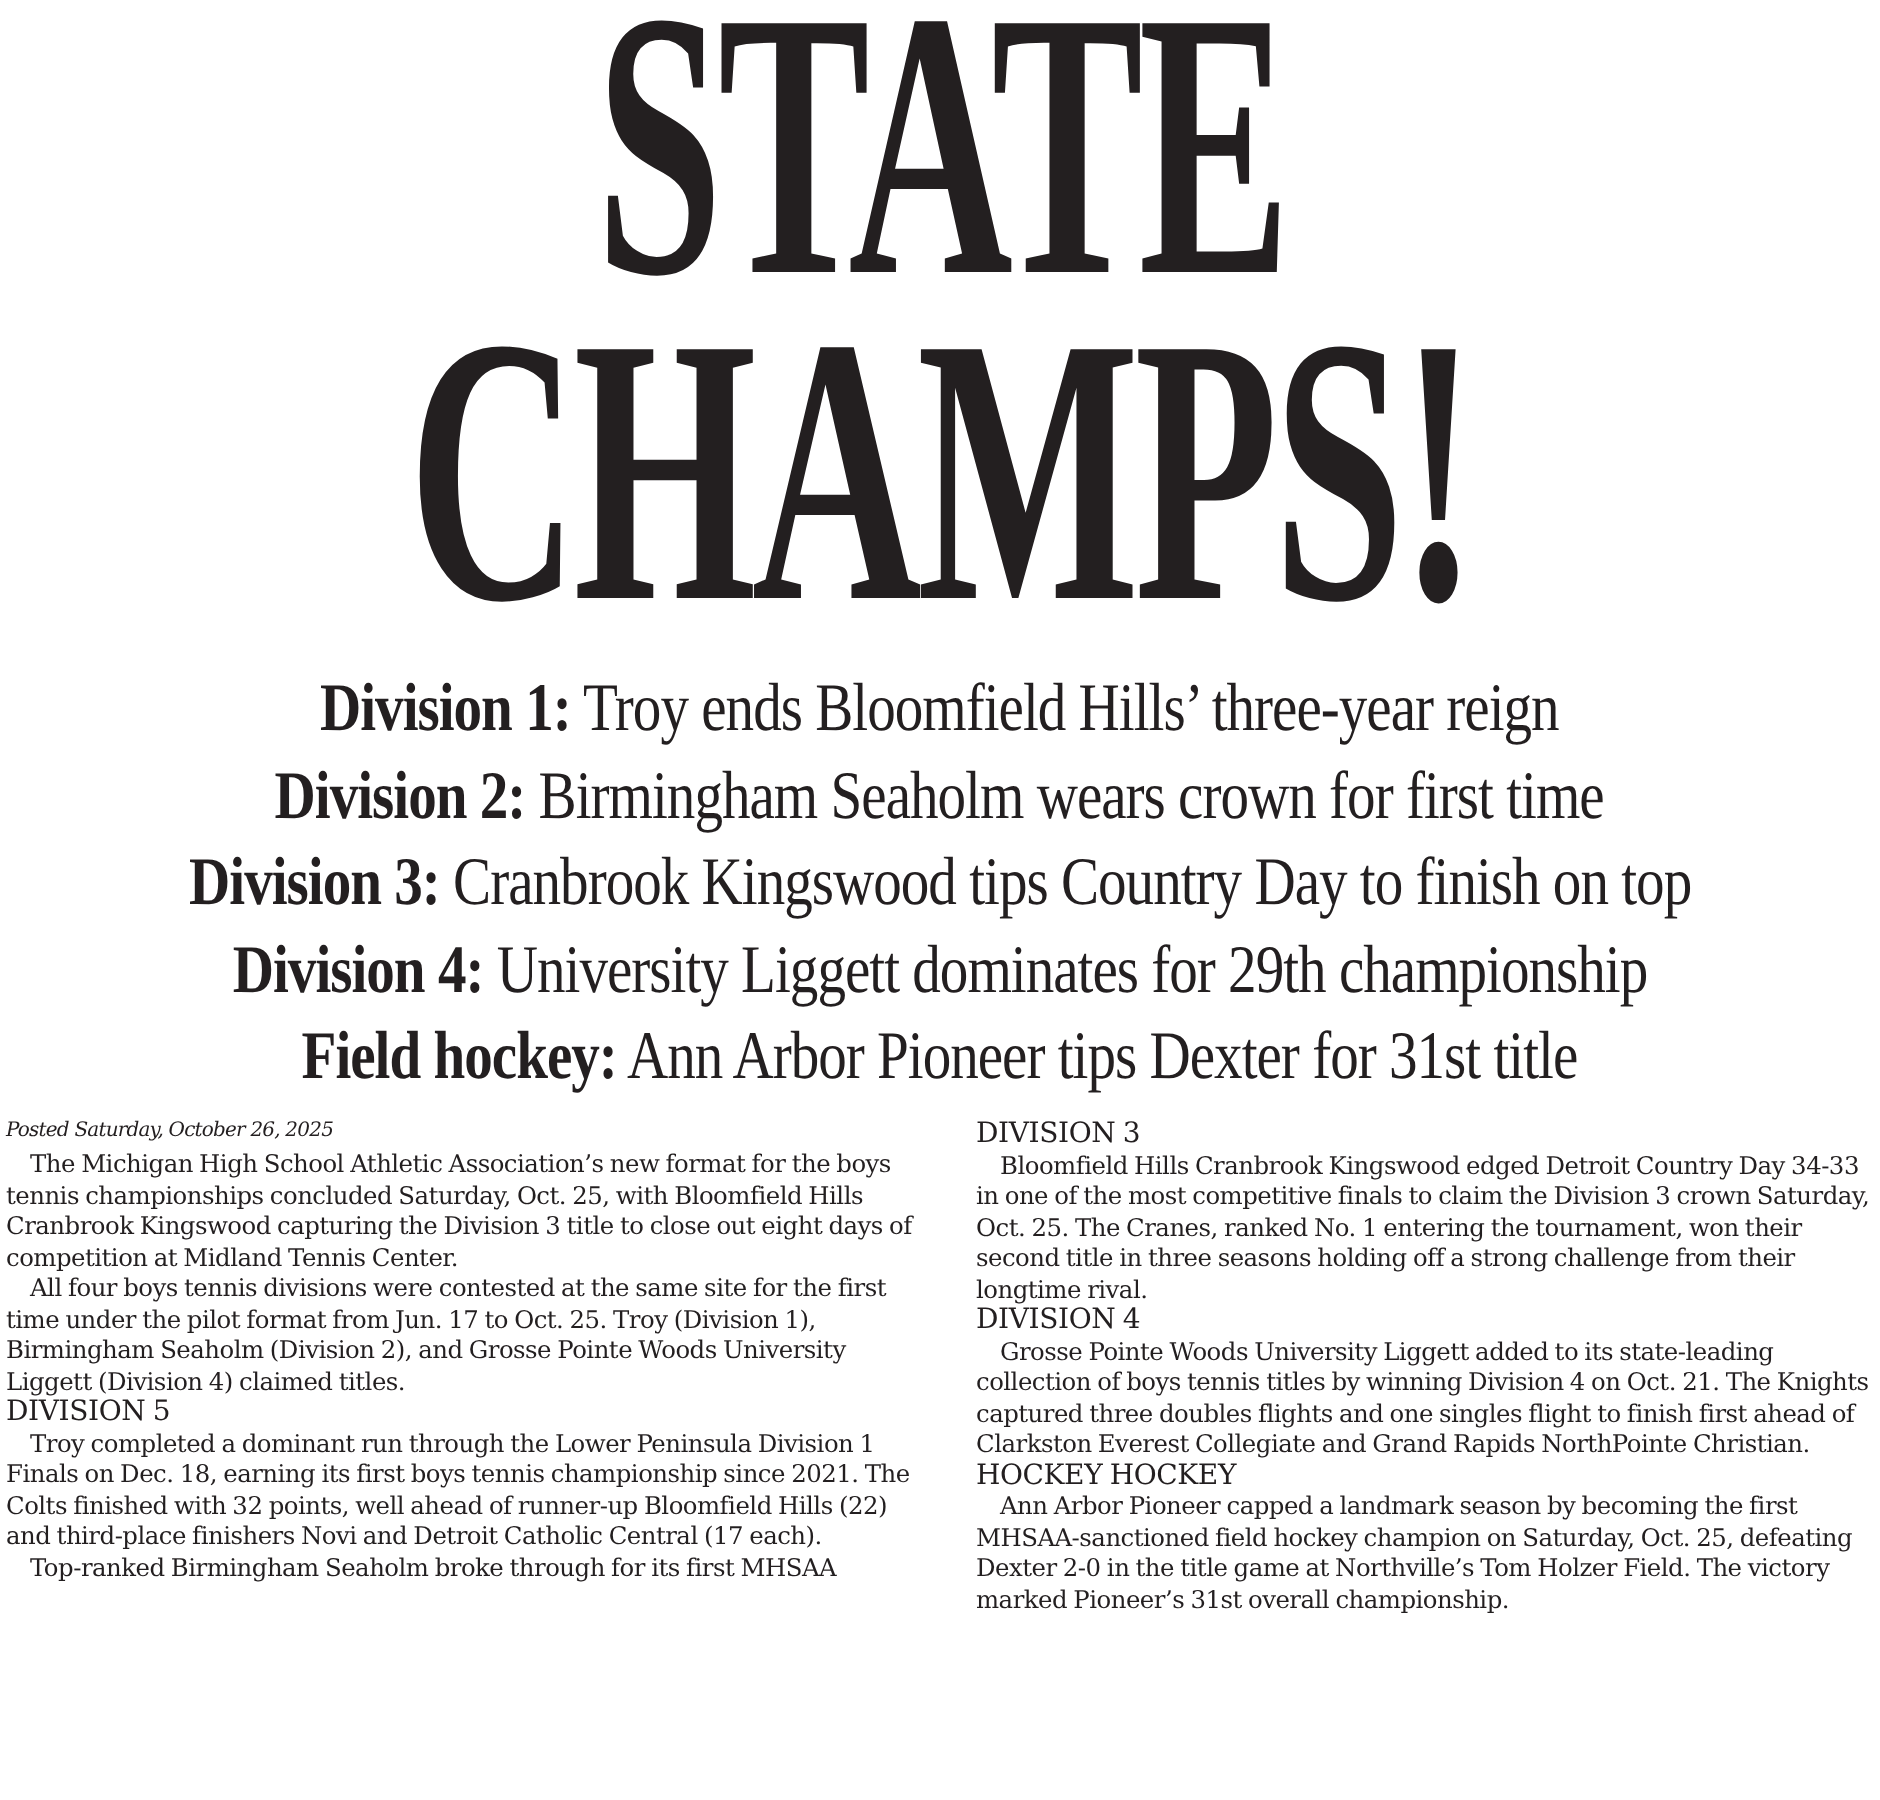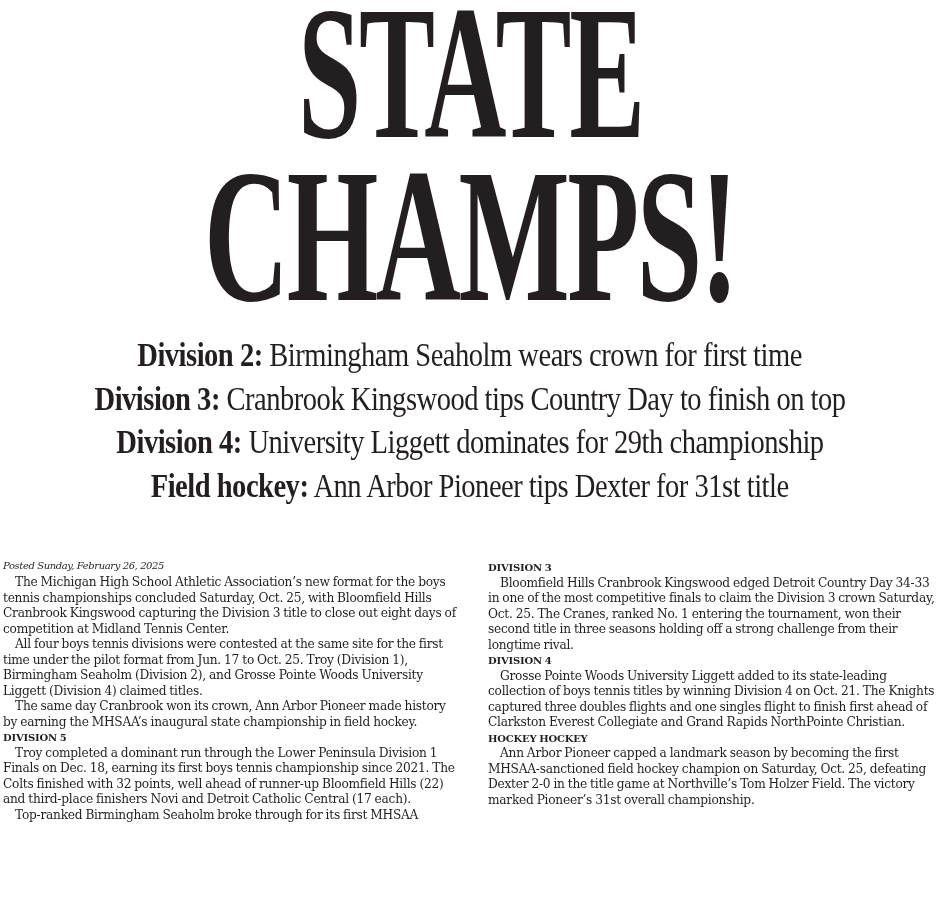--- a/index.html
+++ b/index.html
@@ -23,55 +23,57 @@
 
   .posted { position: absolute; left: 3px; top: 560px; font-family: "DejaVu Serif", serif;
     font-style: italic; font-size: 10px; letter-spacing: -0.4px; color: #231f20; }
 
   .col { position: absolute; top: 575px; font-family: "DejaVu Serif", serif; font-size: 12.2px;
     line-height: 15.5px; color: #231f20; letter-spacing: -0.25px; word-spacing: -0.5px; }
   #col-left { left: 3px; width: 460px; }
   #col-right { left: 488px; top: 560px; width: 450px; }
   .col p { margin: 0; text-indent: 12px; text-align: left; }
   .col p.cont { text-indent: 0; }
-  .col h3 { margin: 0; font-size: 10px; font-weight: 700; line-height: 15.5px; letter-spacing: -0.2px; }
+  .col h3 { margin: 0; font-size: 14px; font-weight: 400; line-height: 15.5px; letter-spacing: -0.2px; }
 </style>
 </head>
 <body>
 
 <div class="page">
 
   <div id="hl1" class="headline">
     <span>STATE</span>
   </div>
   <div id="hl2" class="headline">
     <span>CHAMPS!</span>
   </div>
 
   <div class="subheads">
     <div class="subline">
+      <span class="wrap"><b>Division 1:</b><span> Troy ends Bloomfield Hills’ three-year reign</span></span>
+    </div>
+    <div class="subline">
       <span class="wrap"><b>Division 2:</b><span> Birmingham Seaholm wears crown for first time</span></span>
     </div>
     <div class="subline">
       <span class="wrap"><b>Division 3:</b><span> Cranbrook Kingswood tips Country Day to finish on top</span></span>
     </div>
     <div class="subline">
       <span class="wrap"><b>Division 4:</b><span> University Liggett dominates for 29th championship</span></span>
     </div>
     <div class="subline">
       <span class="wrap"><b>Field hockey:</b><span> Ann Arbor Pioneer tips Dexter for 31st title</span></span>
     </div>
   </div>
 
-  <div class="posted">Posted Sunday, February 26, 2025</div>
+  <div class="posted">Posted Saturday, October 26, 2025</div>
 
   <div id="col-left" class="col">
     <p>The Michigan High School Athletic Association’s new format for the boys tennis championships concluded Saturday, Oct. 25, with Bloomfield Hills Cranbrook Kingswood capturing the Division 3 title to close out eight days of competition at Midland Tennis Center.</p>
     <p>All four boys tennis divisions were contested at the same site for the first time under the pilot format from Jun. 17 to Oct. 25. Troy (Division 1), Birmingham Seaholm (Division 2), and Grosse Pointe Woods University Liggett (Division 4) claimed titles.</p>
-    <p>The same day Cranbrook won its crown, Ann Arbor Pioneer made history by earning the MHSAA’s inaugural state championship in field hockey.</p>
     <h3>DIVISION 5</h3>
     <p>Troy completed a dominant run through the Lower Peninsula Division 1 Finals on Dec. 18, earning its first boys tennis championship since 2021. The Colts finished with 32 points, well ahead of runner-up Bloomfield Hills (22) and third-place finishers Novi and Detroit Catholic Central (17 each).</p>
     <p>Top-ranked Birmingham Seaholm broke through for its first MHSAA</p>
   </div>
 
   <div id="col-right" class="col">
     <h3>DIVISION 3</h3>
     <p>Bloomfield Hills Cranbrook Kingswood edged Detroit Country Day 34-33 in one of the most competitive finals to claim the Division 3 crown Saturday, Oct. 25. The Cranes, ranked No. 1 entering the tournament, won their second title in three seasons holding off a strong challenge from their longtime rival.</p>
     <h3>DIVISION 4</h3>
     <p>Grosse Pointe Woods University Liggett added to its state-leading collection of boys tennis titles by winning Division 4 on Oct. 21. The Knights captured three doubles flights and one singles flight to finish first ahead of Clarkston Everest Collegiate and Grand Rapids NorthPointe Christian.</p>

